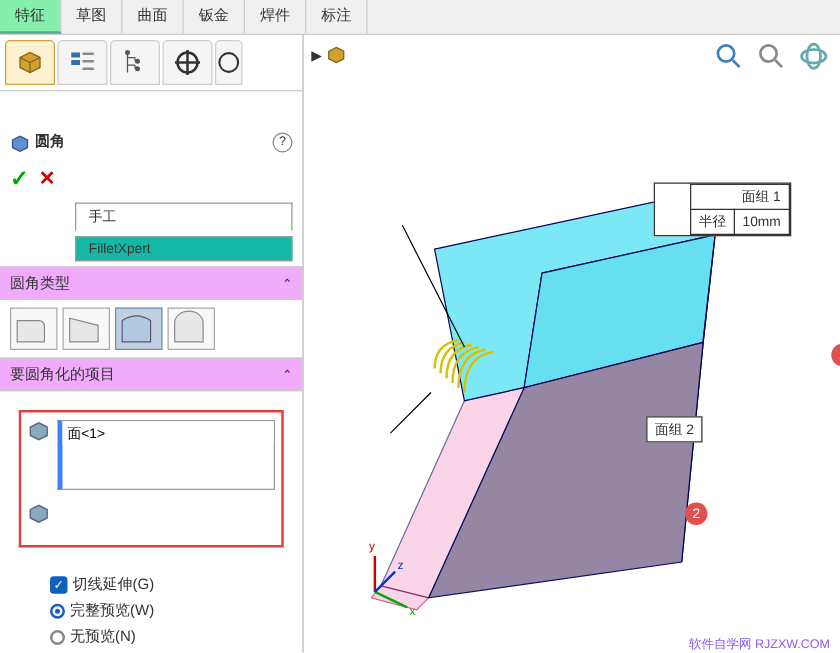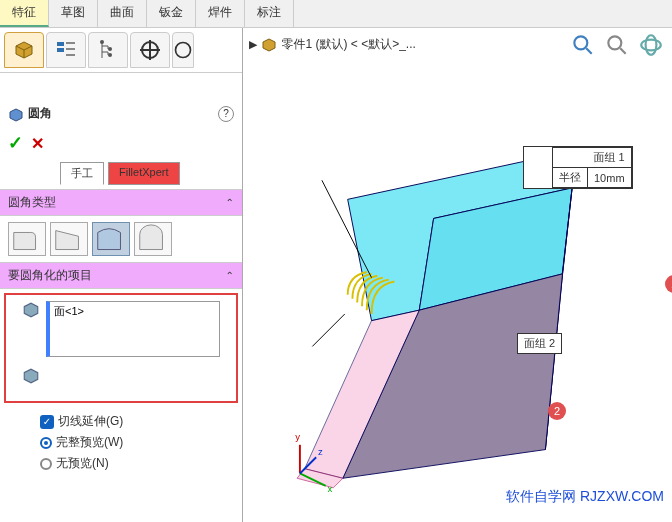--- a/index.html
+++ b/index.html
@@ -1,40 +1,40 @@
 <!DOCTYPE html>
 <html><head>
 <meta charset="utf-8">
 <style>
 * { box-sizing: border-box; margin: 0; padding: 0; }
 body { font-family: "Microsoft YaHei", Arial, sans-serif; font-size: 12px; color: #333; width: 672px; height: 522px; overflow: hidden; background: #fff; position: relative; }
 .tabs { display: flex; background: #f0f0f0; border-bottom: 1px solid #ccc; }
 .tab { padding: 4px 12px; border-right: 1px solid #ccc; cursor: pointer; }
-.tab.active { background: #fef9c3; border-bottom: 2px solid #5a8; text-align: right; }
+.tab.active { background: #86efac; border-bottom: 2px solid #5a8; text-align: right; }
 .main { display: flex; height: calc(100% - 24px); }
 .left-panel { width: 243px; border-right: 1px solid #aaa; display: flex; flex-direction: column; background: #fff; overflow: hidden; }
 .icon-row { display: flex; border-bottom: 1px solid #ccc; padding: 4px; gap: 2px; }
 .icon-btn { width: 40px; height: 36px; border: 1px solid #ccc; background: #f5f5f5; display: flex; align-items: center; justify-content: center; cursor: pointer; border-radius: 4px 4px 0 0; }
 .icon-btn.active { background: #fff0d0; border-color: #d0a040; }
 .icon-btn svg { width: 24px; height: 24px; }
 .feature-title { display: flex; align-items: center; padding: 6px 8px; gap: 4px; margin-top: 26px; }
 .feature-title .cube-icon { width: 16px; height: 16px; }
 .feature-title .info-icon { margin-left: auto; width: 16px; height: 16px; border: 1px solid #888; border-radius: 50%; text-align: center; font-size: 10px; line-height: 14px; }
 .confirm-row { display: flex; gap: 8px; padding: 4px 8px; align-items: center; }
 .check-icon { color: #0a0; font-size: 18px; font-weight: bold; cursor: pointer; }
 .x-icon { color: #c00; font-size: 16px; font-weight: bold; cursor: pointer; }
-.mode-row { display: flex; gap: 4px; padding: 4px 8px 4px 60px; }
-.mode-btn { padding: 3px 10px; border: 1px solid #999; background: #ef4444; cursor: pointer; font-size: 11px; }
+.mode-row { display: flex; gap: 4px; padding: 4px 8px 4px 60px; flex-direction: column; }
+.mode-btn { padding: 3px 10px; border: 1px solid #999; background: #14b8a6; cursor: pointer; font-size: 11px; }
 .mode-btn.active { background: #fff; border-bottom: 1px solid #fff; }
 .section-title { background: #f0abfc; padding: 4px 8px; border-top: 1px solid #ccc; border-bottom: 1px solid #ccc; display: flex; justify-content: space-between; align-items: center; }
 .section-title .caret { font-size: 10px; }
 .fillet-types { display: flex; gap: 4px; padding: 6px 8px; }
 .fillet-type { width: 38px; height: 34px; border: 1px solid #aaa; background: #f8f8f8; cursor: pointer; display: flex; align-items: center; justify-content: center; }
 .fillet-type.active { background: #c0d0e0; border-color: #7090b0; }
-.section-items { padding: 6px 16px; border: 2px solid #e04040; margin: 4px; }
+.section-items { padding: 6px 5px; border: 2px solid #e04040; margin: 15px; }
 .item-row { display: flex; gap: 6px; align-items: flex-start; margin-bottom: 10px; }
 .item-icon { width: 18px; height: 18px; }
 .item-list { flex: 1; border: 1px solid #999; height: 56px; background: #fff; position: relative; }
 .item-list-sel { background: #0078d7; color: #fff; padding: 2px 4px; font-size: 11px; }
 .item-list-border1 { border-left: 4px solid #4080ff; }
 .item-list-border2 { border-left: 4px solid #ff60c0; }
 .options { padding: 4px 12px 4px 40px; }
 .opt { display: flex; align-items: center; gap: 4px; padding: 2px 0; font-size: 12px; }
 .chk { width: 14px; height: 14px; background: #1060c0; border-radius: 3px; display: inline-flex; align-items: center; justify-content: center; color: #fff; font-size: 10px; }
 .radio-dot { width: 12px; height: 12px; border: 2px solid #1060c0; border-radius: 50%; display: inline-block; position: relative; }
@@ -48,21 +48,21 @@
 .canvas { position: absolute; inset: 30px 0 0 0; }
 .canvas svg { width: 100%; height: 100%; }
 .callout { position: absolute; background: #fff; border: 1px solid #333; font-size: 11px; }
 .callout-table { border-collapse: collapse; }
 .callout-table td { border: 1px solid #333; padding: 2px 6px; text-align: right; }
 .callout1 { top: 118px; left: 280px; padding-left: 28px; }
 .callout2 { top: 305px; left: 274px; padding: 2px 6px; }
 .marker { position: absolute; width: 18px; height: 18px; border-radius: 50%; background: #e05050; color: #fff; font-size: 11px; display: flex; align-items: center; justify-content: center; }
 .marker1 { top: 247px; left: 422px; }
 .marker2 { top: 374px; left: 305px; }
-.watermark { position: absolute; bottom: 20px; right: 8px; color: #1d4ed8; font-size: 14px; }
+.watermark { position: absolute; bottom: 4px; right: 8px; color: #8b5cf6; font-size: 10px; }
 .resizer { position: absolute; left: 243px; top: 24px; bottom: 0; width: 4px; cursor: ew-resize; }
 </style>
 </head>
 <body>
 
 <div class="tabs">
   <div class="tab active">特征</div>
   <div class="tab">草图</div>
   <div class="tab">曲面</div>
   <div class="tab">钣金</div>
@@ -183,21 +183,20 @@
         </div>
     </div>
   </div>
 
   <div class="right-panel">
     <div class="breadcrumb">
       <span class="arrow">▶</span>
       <svg width="16" height="16" viewBox="0 0 16 16">
           <path fill="#d0a030" stroke="#806010" d="M2 5l6-3 6 3v6l-6 3-6-3z"></path>
         </svg>
-      <span>零件1 (默认) &lt; &lt;默认&gt;_...</span>
     </div>
     <div class="view-toolbar">
       <div class="view-tool">
           <svg viewBox="0 0 24 24">
             <circle cx="10" cy="10" r="6" fill="none" stroke="#4080c0" stroke-width="2"></circle>
             <path stroke="#4080c0" stroke-width="2" d="M15 15l5 5"></path>
           </svg>
         </div>
       <div class="view-tool">
           <svg viewBox="0 0 24 24">

